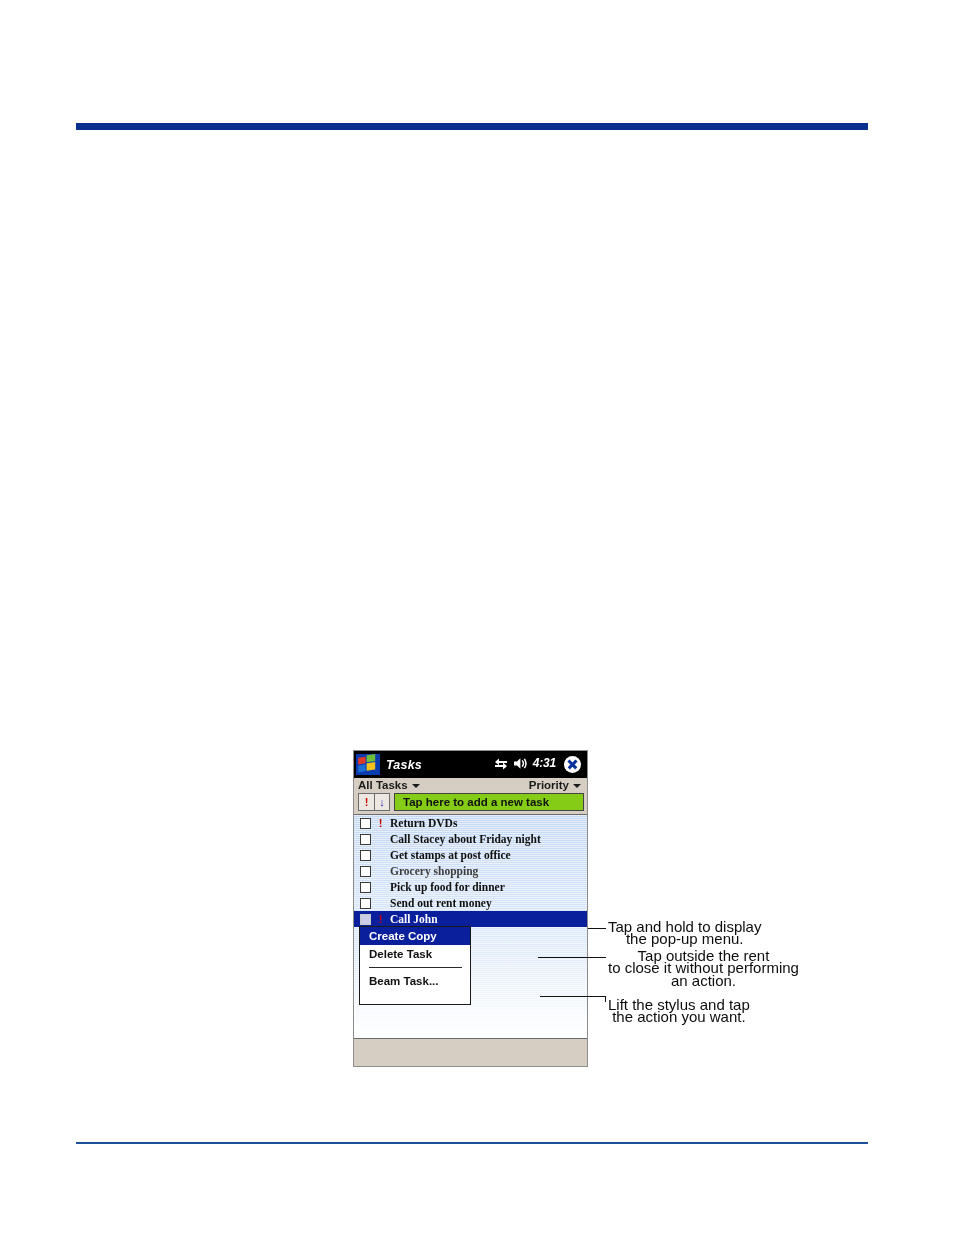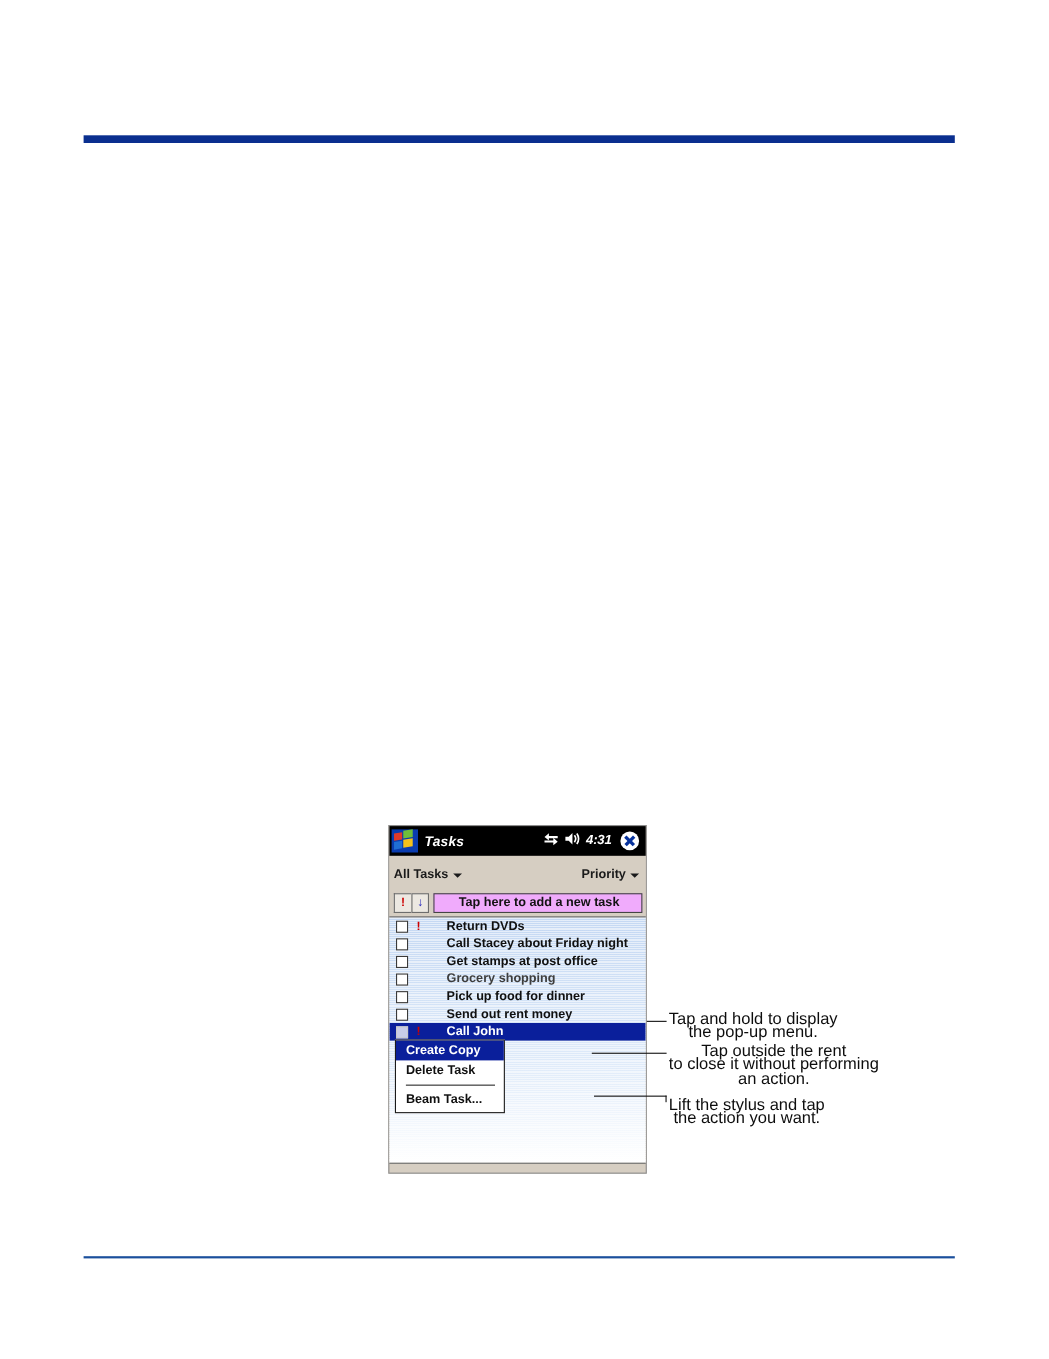--- a/index.html
+++ b/index.html
@@ -98,21 +98,21 @@
     position: absolute;
     left: 3px; top: 7.5px;
     width: 11px; height: 2.6px;
     background: #07329c;
   }
   .close-btn:before { transform: rotate(45deg); }
   .close-btn:after  { transform: rotate(-45deg); }
 
   
   .filterbar {
-    height: 33px;
+    height: 14px;
     background: #d6cec2;
     display: flex;
     align-items: center;
     justify-content: space-between;
     padding: 0 6px 0 4px;
     box-sizing: border-box;
     font-size: 11.5px;
     font-weight: bold;
     color: #1a1a1a;
   }
@@ -143,24 +143,24 @@
     font-size: 11px; font-weight: bold;
     box-sizing: border-box;
   }
   .prio-btn.high { color: #cc0000; border-right: none; }
   .prio-btn.low  { color: #1f1fbb; }
   .new-task-box {
     flex: 1;
     height: 18px;
     margin-left: 4px;
     border: 1px solid #444444;
-    background: #f0abfc;
-    display: flex;
-    align-items: center;
-    padding-left: 22px;
+    background: #84cc16;
+    display: flex;
+    align-items: center;
+    padding-left: 8px;
     font-size: 11.5px;
     font-weight: bold;
     color: #121212;
     box-sizing: border-box;
     white-space: nowrap;
   }
 
   
   .tasklist {
     position: relative;
@@ -201,33 +201,33 @@
   .task-row.selected .chk { border-color: #c9c9c9; background:#c9cde8; }
   .prio-mark {
     width: 11px;
     flex: 0 0 auto;
     text-align: center;
     font-size: 11px;
     font-weight: bold;
     color: #cc0000;
     margin-left: 4px;
   }
-  .task-label { margin-left: 20px; }
+  .task-label { margin-left: 4px; font-family: Liberation Serif, serif; }
   .task-row.dim .task-label { color: #3d3d3d; }
 
   
   .ctx-menu {
     position: absolute;
     left: 5px;
     top: 15px;
-    width: 100px;
+    width: 112px;
     background: #ffffff;
     border: 1px solid #1a1a1a;
     box-sizing: border-box;
-    padding-bottom: 2px;
+    padding-bottom: 14px;
   }
   .ctx-item {
     height: 18px;
     display: flex;
     align-items: center;
     padding-left: 9px;
     font-size: 11.5px;
     font-weight: bold;
     color: #101010;
     white-space: nowrap;

